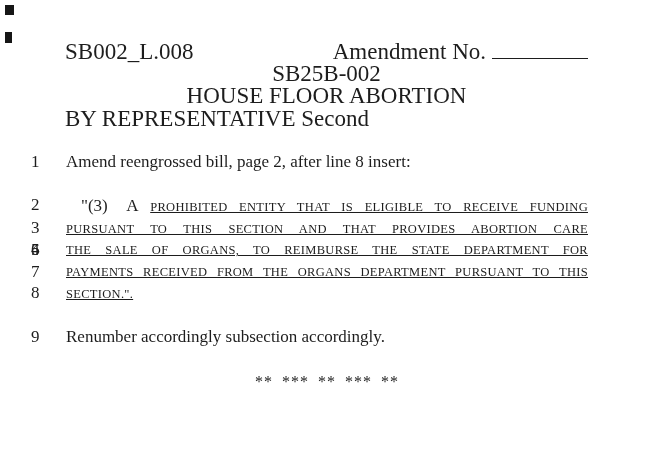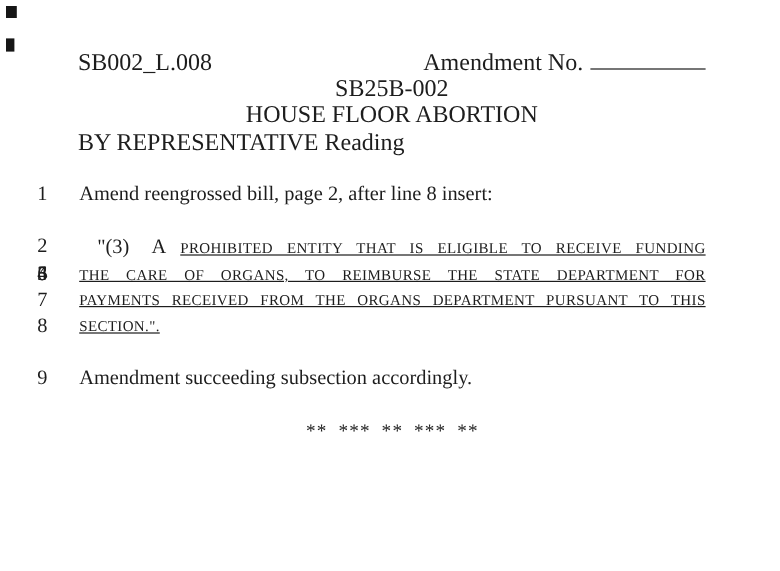--- a/index.html
+++ b/index.html
@@ -10,21 +10,21 @@
     font-family:"Liberation Serif","DejaVu Serif",serif;
     color:#1d1d1d;
     overflow:hidden;
   }
   .scan-mark{position:absolute;background:#161616;}
   .scan-mark.m1{left:5px;top:5px;width:9px;height:10px;}
   .scan-mark.m2{left:5px;top:32px;width:7px;height:11px;}
 
   .header{
     position:absolute;left:65px;top:41px;width:523px;
-    font-size:20px;line-height:22.2px;
+    font-size:23px;line-height:22.2px;
   }
   .hrow{width:100%;}
   .hrow.split{display:flex;justify-content:space-between;}
   .hrow.centered{text-align:center;}
   .amend-no{white-space:nowrap;margin-left:16px;}
   .blank-line{
     display:inline-block;width:96px;height:15px;
     border-bottom:1.4px solid #1d1d1d;vertical-align:baseline;
     margin-left:6px;
   }
@@ -70,63 +70,64 @@
   <div class="scan-mark m2"></div>
 
   <div class="header">
     <div class="hrow split">
       <span>SB002_L.008</span>
       <span class="amend-no"><span>Amendment No.</span><span class="blank-line"></span></span>
     </div>
     <div class="hrow centered">SB25B-002</div>
     <div class="hrow centered">HOUSE FLOOR ABORTION</div>
     <div class="hrow split">
-      <span>BY REPRESENTATIVE Reading</span>
+      <span>BY REPRESENTATIVE Second</span>
     </div>
   </div>
 
   <div class="docbody">
 
     <div class="line-row">
       <span class="line-num">1</span>
       <span>Amend reengrossed bill, page 2, after line 8 insert:</span>
     </div>
 
     <div class="amendment-block">
       <div class="line-row caps line-text-indent">
         <span class="line-num">2</span>
         <span class="big">"(3)</span>
         <span class="big aword">A</span>
         <span class="small-run">PROHIBITED ENTITY THAT IS ELIGIBLE TO RECEIVE FUNDING</span>
       </div>
       <div class="line-row caps">
         <span class="line-num">3</span>
+        <span class="small-run">PURSUANT TO THIS SECTION AND THAT PROVIDES ABORTION CARE</span>
       </div>
       <div class="line-row caps">
         <span class="line-num">4</span>
       </div>
       <div class="line-row caps">
         <span class="line-num">5</span>
       </div>
       <div class="line-row caps">
         <span class="line-num">6</span>
-        <span class="small-run">THE CARE OF ORGANS, TO REIMBURSE THE STATE DEPARTMENT FOR</span>
+        <span class="small-run">THE SALE OF ORGANS, TO REIMBURSE THE STATE DEPARTMENT FOR</span>
       </div>
       <div class="line-row caps">
         <span class="line-num">7</span>
         <span class="small-run">PAYMENTS RECEIVED FROM THE ORGANS DEPARTMENT PURSUANT TO THIS</span>
       </div>
       <div class="line-row caps no-justify">
         <span class="line-num">8</span>
         <span class="small-run">SECTION.".</span>
       </div>
     </div>
 
     <div class="line-row renumber-row">
       <span class="line-num">9</span>
-      <span>Amendment succeeding subsection accordingly.</span>
+      <span>Renumber accordingly subsection accordingly.</span>
     </div>
 
     <div class="footer-row">** *** ** *** **</div>
 
   </div>
 
 </div>
 
 </body></html>

